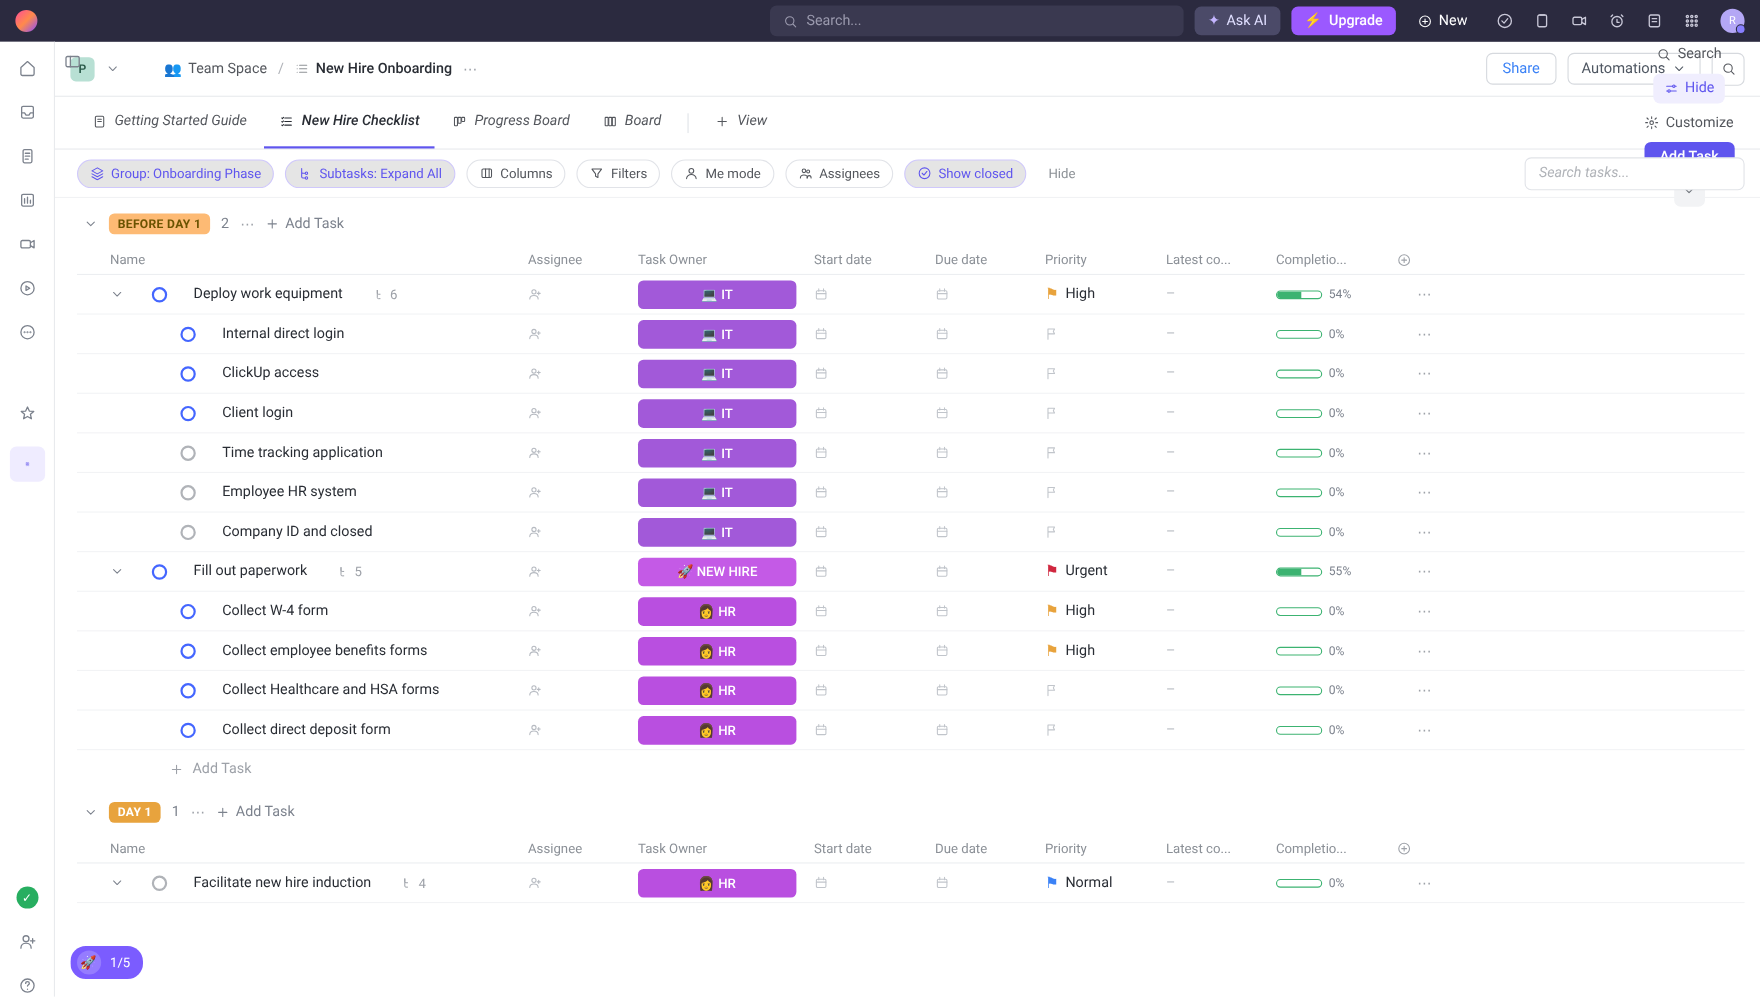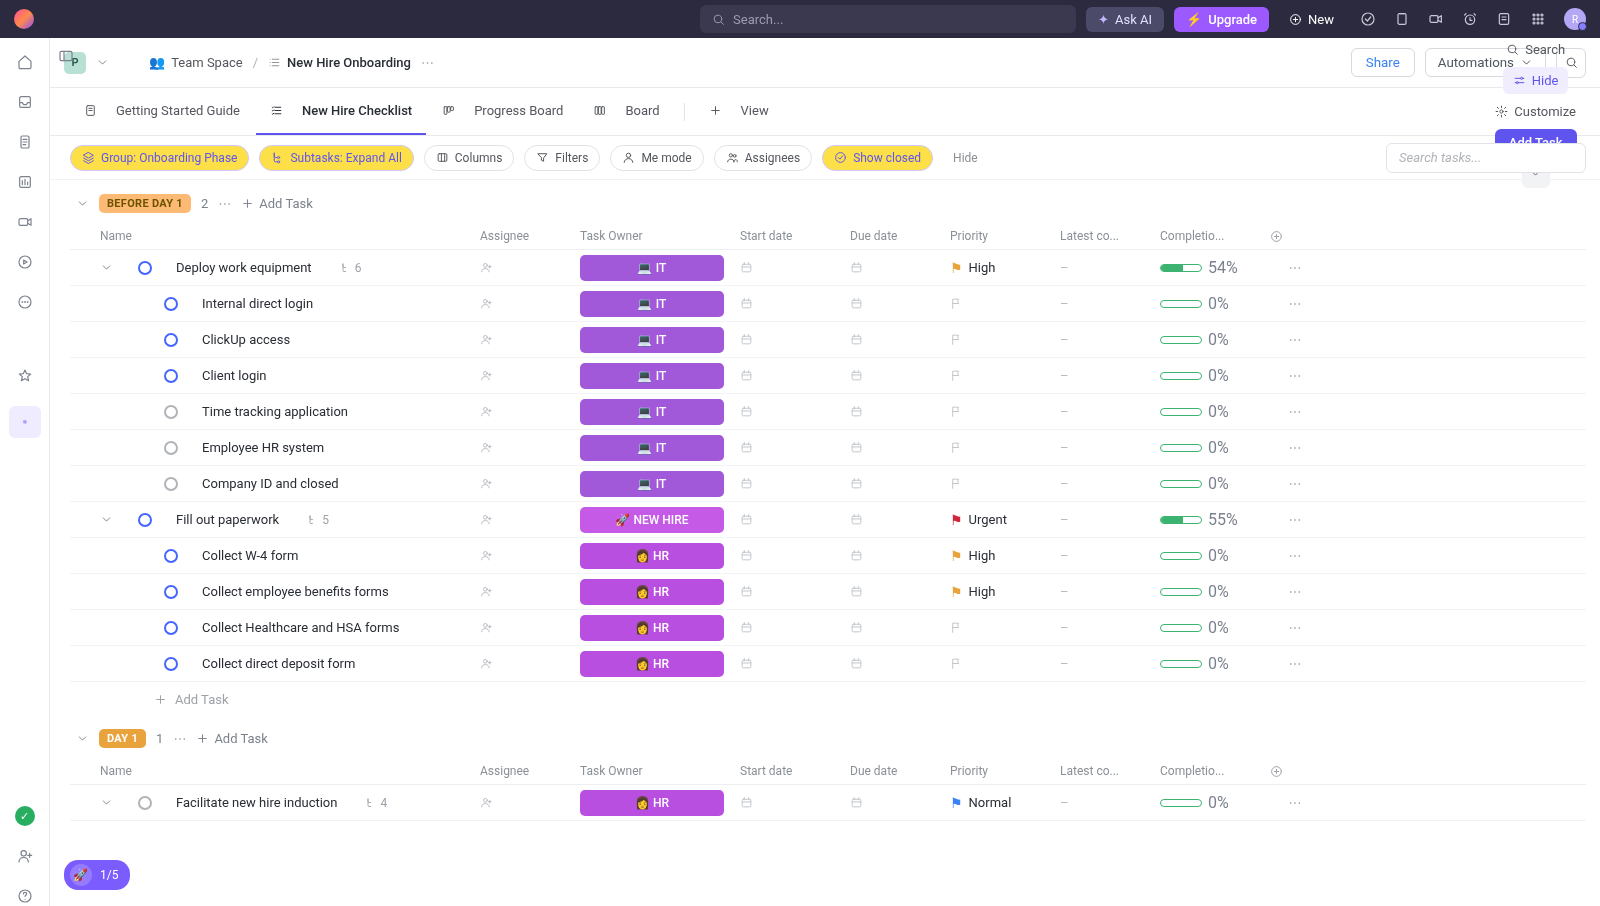--- a/index.html
+++ b/index.html
@@ -22,33 +22,33 @@
 .bc-sep { color:#b0b3b8; }
 .bc-item { display:flex; align-items:center; gap:6px; color:#54575d; }
 .bc-icon { color:#8e9297; }
 .right-actions { margin-left:auto; display:flex; align-items:center; gap:10px; }
 .share-btn { padding:6px 14px; border:1px solid #d6d9de; border-radius:6px; background:#fff; cursor:pointer; color:#3b82f6; }
 .auto-btn { padding:6px 12px; border:1px solid #d6d9de; border-radius:6px; background:#fff; display:flex; align-items:center; gap:6px; cursor:pointer; color:#4f5762; }
 .search-circ { width:30px; height:30px; border:1px solid #d6d9de; border-radius:6px; display:flex; align-items:center; justify-content:center; cursor:pointer; color:#54575d;}
 
 
 .tabs-row { height:48px; display:flex; align-items:center; padding:0 14px 0 70px; border-bottom:1px solid #e8eaed; gap:2px; }
-.tab { display:flex; align-items:center; gap:19px; padding:0 14px; height:100%; color:#54575d; cursor:pointer; border-bottom:2px solid transparent; }
+.tab { display:flex; align-items:center; gap:7px; padding:0 14px; height:100%; color:#54575d; cursor:pointer; border-bottom:2px solid transparent;font-style:italic; }
 .tab.active { color:#292d34; font-weight:500; border-bottom-color:#5f55ee; }
 .tab-sep { width:1px; height:18px; background:#e0e3e8; margin:0 8px; }
 .tabs-right { margin-left:auto; display:flex; align-items:center; gap:4px;flex-direction:column; }
 .tabs-right .ctrl { display:flex; align-items:center; gap:6px; padding:6px 10px; border-radius:6px; color:#54575d; cursor:pointer; }
 .tabs-right .ctrl.hide-ac { background:#f0eefe; color:#5f55ee; }
 .add-task-btn { background:#5f55ee; color:#fff; padding:6px 14px; border-radius:6px; font-weight:500; cursor:pointer; }
 .chev-btn { width:28px; height:28px; border-radius:6px; background:#f2f3f5; display:flex; align-items:center; justify-content:center; cursor:pointer; color:#6b7077;}
 
 
 .chips-row { height:44px; display:flex; align-items:center; padding:0 14px 0 70px; gap:10px; border-bottom:1px solid #f1f2f4; }
 .chip { display:flex; align-items:center; gap:6px; height:26px; padding:0 11px; border-radius:13px; border:1px solid #e1e3e8; color:#54575d; font-size:12px; cursor:pointer; }
-.chip.purple { border-color:#cfc8fb; color:#5f55ee; background:#fde047; }
+.chip.purple { border-color:#cfc8fb; color:#5f55ee; background:#e5e5e5; }
 .hide-link { color:#8c9196; margin-left:10px; cursor:pointer; font-size:12px;}
 .search-tasks { margin-left:auto; width:200px; height:30px; padding:0 12px; border:1px solid #e1e3e8; border-radius:6px; font-size:13px; color:#8c9196;font-style:italic;}
 .search-tasks::placeholder{color:#b0b3b8;}
 
 
 .left-rail { position:absolute; left:0; top:38px; width:50px; bottom:0; border-right:1px solid #e8eaed; display:flex; flex-direction:column; align-items:center; padding-top:14px; gap:20px; color:#7c828d; background:#fff; z-index:2;}
 .left-rail .ic { width:20px; height:20px; display:flex; align-items:center; justify-content:center; cursor:pointer; }
 .left-rail .ic.active { background:#efecff; color:#6b5ff0; border-radius:6px; padding:14px; width:32px; height:32px;}
 .left-rail .spacer { flex:1; }
 .green-dot { width:20px; height:20px; border-radius:50%; background:#27ae60; display:flex; align-items:center; justify-content:center; color:#fff; font-size:11px;}
@@ -90,21 +90,21 @@
 .prio { display:flex; align-items:center; gap:6px; }
 .prio .flag { font-size:14px; }
 .flag.urgent { color:#d0273f; }
 .flag.high { color:#e8a33d; }
 .flag.normal { color:#3b82f6; }
 .flag.none { color:#c1c5cb; }
 .dash { color:#b6bac1; }
 .comp { display:flex; align-items:center; gap:6px; }
 .bar { width:42px; height:8px; border-radius:4px; border:1.5px solid #3cb371; position:relative; overflow:hidden; }
 .bar .fill { position:absolute; left:0; top:0; bottom:0; background:#3cb371; }
-.pct { font-size:16px; color:#7c828d; }
+.pct { font-size:11px; color:#7c828d; }
 .row-dots { color:#9da1a8; cursor:pointer; text-align:center; }
 .plus-col{color:#9da1a8;cursor:pointer;text-align:center;}
 
 .add-task-row { padding:10px 0 10px 84px; display:flex; align-items:center; gap:8px; color:#9da1a8; cursor:pointer; }
 
 
 .onboard { position:fixed; left:64px; bottom:16px; background:#7b5cff; color:#fff; border-radius:14px; padding:4px 12px 4px 6px; display:flex; align-items:center; gap:8px; font-size:12px; z-index:5;}
 .onboard .oi { width:22px; height:22px; border-radius:50%; background:rgba(255,255,255,.2); display:flex; align-items:center; justify-content:center;}
 
 svg{display:block;}

